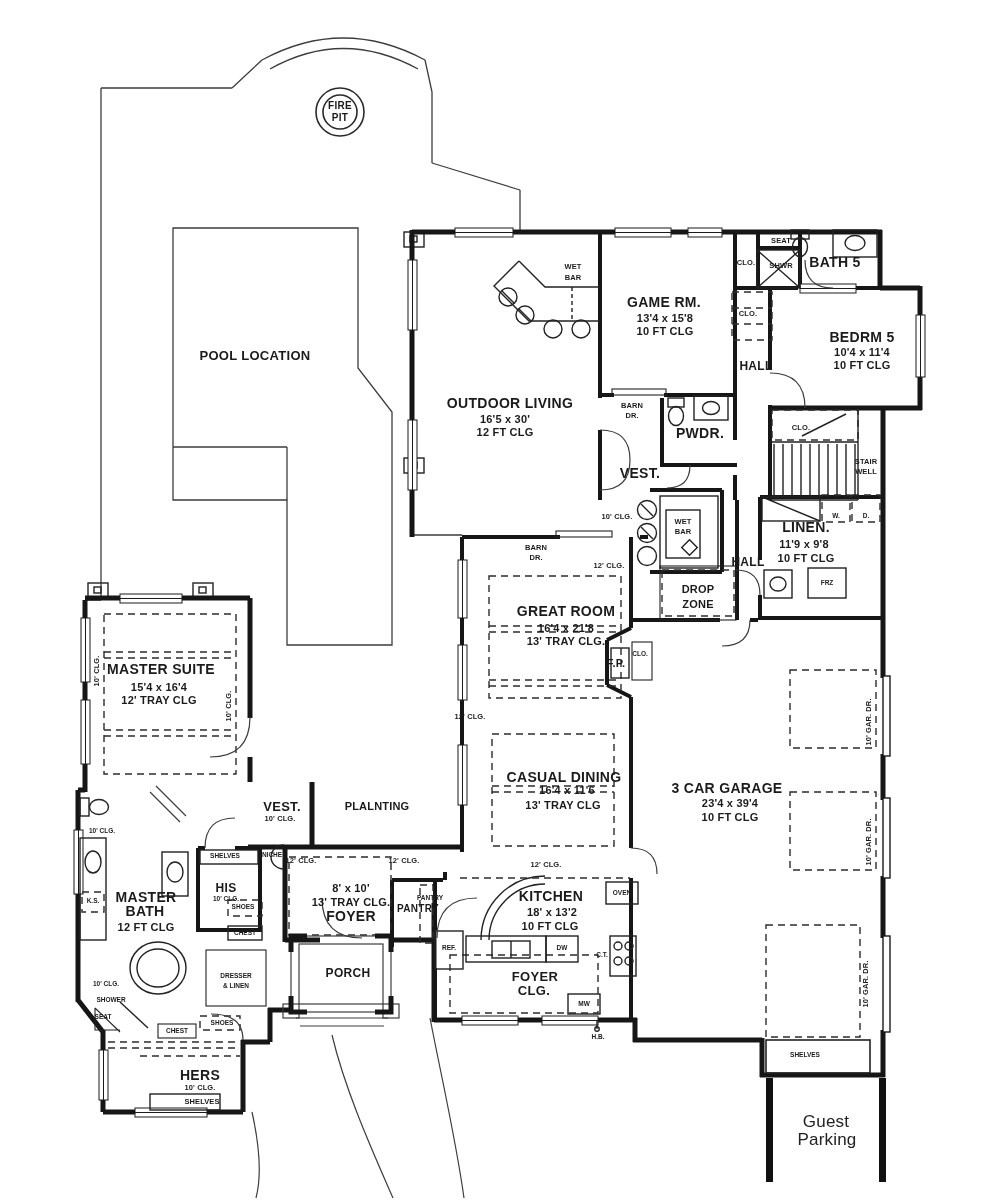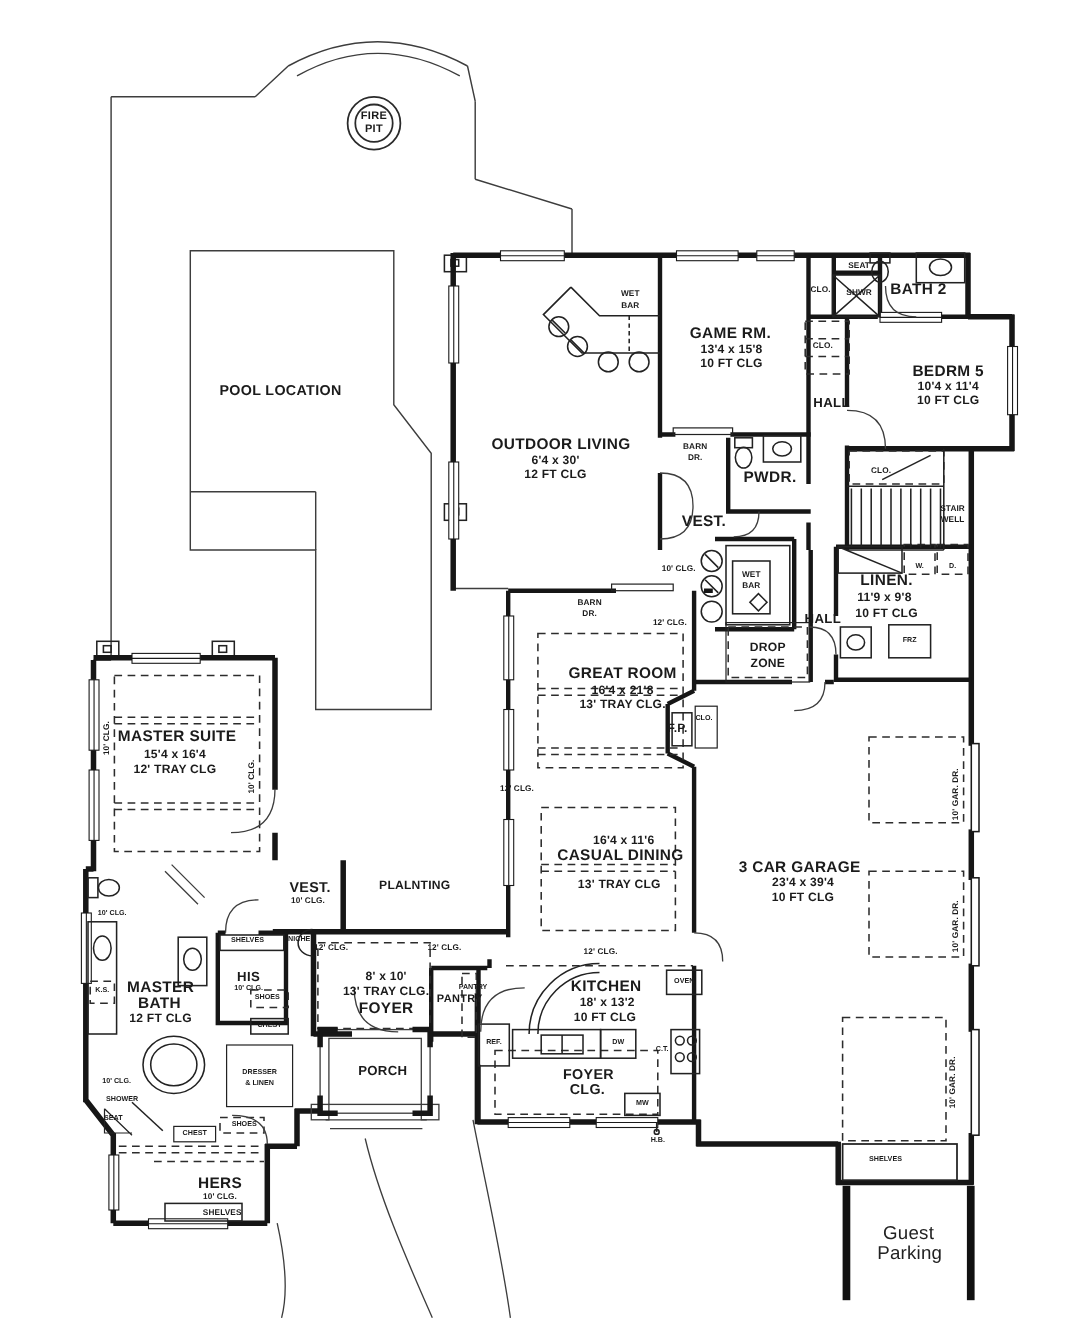--- a/index.html
+++ b/index.html
@@ -268,33 +268,33 @@
     <rect x="766" y="1078" width="7" height="104"></rect>
     <rect x="879" y="1078" width="7" height="104"></rect>
   </g>
 </svg>
 
 <div class="lbl t10" style="left:340px;top:106px">FIRE</div>
 <div class="lbl t10" style="left:340px;top:118px">PIT</div>
 <div class="lbl t13" style="left:255px;top:355px">POOL LOCATION</div>
 
 <div class="lbl t14" style="left:510px;top:403px">OUTDOOR LIVING</div>
-<div class="lbl t11" style="left:505px;top:419px">6'4 x 30'</div>
+<div class="lbl t11" style="left:505px;top:419px">16'5 x 30'</div>
 <div class="lbl t11" style="left:505px;top:432px">12 FT CLG</div>
 <div class="lbl t7" style="left:573px;top:267px">WET</div>
 <div class="lbl t7" style="left:573px;top:278px">BAR</div>
 
 <div class="lbl t14" style="left:664px;top:302px">GAME RM.</div>
 <div class="lbl t11" style="left:665px;top:318px">13'4 x 15'8</div>
 <div class="lbl t11" style="left:665px;top:331px">10 FT CLG</div>
 
 <div class="lbl t7" style="left:746px;top:263px">CLO.</div>
 <div class="lbl t7" style="left:781px;top:241px">SEAT</div>
 <div class="lbl t7" style="left:781px;top:266px">SHWR</div>
-<div class="lbl t14" style="left:835px;top:262px">BATH 2</div>
+<div class="lbl t14" style="left:835px;top:262px">BATH 5</div>
 <div class="lbl t7" style="left:748px;top:314px">CLO.</div>
 <div class="lbl t12" style="left:756px;top:366px">HALL</div>
 
 <div class="lbl t14" style="left:862px;top:337px">BEDRM 5</div>
 <div class="lbl t11" style="left:862px;top:352px">10'4 x 11'4</div>
 <div class="lbl t11" style="left:862px;top:365px">10 FT CLG</div>
 
 <div class="lbl t7" style="left:632px;top:406px">BARN</div>
 <div class="lbl t7" style="left:632px;top:416px">DR.</div>
 <div class="lbl t14" style="left:700px;top:433px">PWDR.</div>
@@ -329,21 +329,21 @@
 
 <div class="lbl t15" style="left:161px;top:669px">MASTER SUITE</div>
 <div class="lbl t11" style="left:159px;top:687px">15'4 x 16'4</div>
 <div class="lbl t11" style="left:159px;top:700px">12' TRAY CLG</div>
 <div class="lbl t7 rot" style="left:97px;top:671px">10' CLG.</div>
 <div class="lbl t7 rot" style="left:229px;top:706px">10' CLG.</div>
 
 <div class="lbl t7" style="left:470px;top:717px">12' CLG.</div>
 
 <div class="lbl t14" style="left:564px;top:777px">CASUAL DINING</div>
-<div class="lbl t11" style="left:567px;top:765px">16'4 x 11'6</div>
+<div class="lbl t11" style="left:567px;top:790px">16'4 x 11'6</div>
 <div class="lbl t11" style="left:563px;top:805px">13' TRAY CLG</div>
 
 <div class="lbl t15" style="left:727px;top:788px">3 CAR GARAGE</div>
 <div class="lbl t11" style="left:730px;top:803px">23'4 x 39'4</div>
 <div class="lbl t11" style="left:730px;top:817px">10 FT CLG</div>
 <div class="lbl t7 rot" style="left:869px;top:722px">10' GAR. DR.</div>
 <div class="lbl t7 rot" style="left:869px;top:842px">10' GAR. DR.</div>
 <div class="lbl t7 rot" style="left:866px;top:984px">10' GAR. DR.</div>
 
 <div class="lbl t13" style="left:282px;top:806px">VEST.</div>

